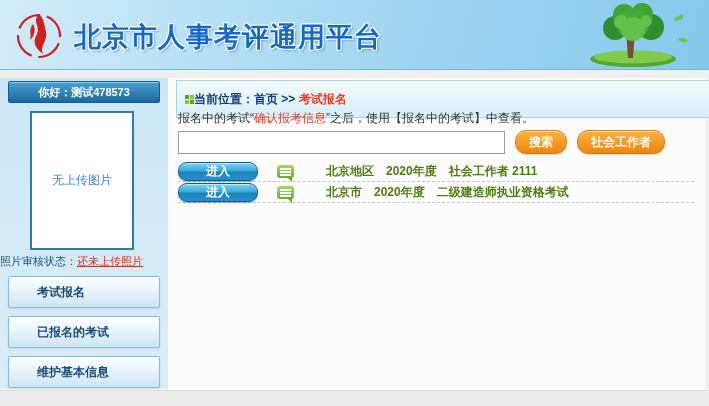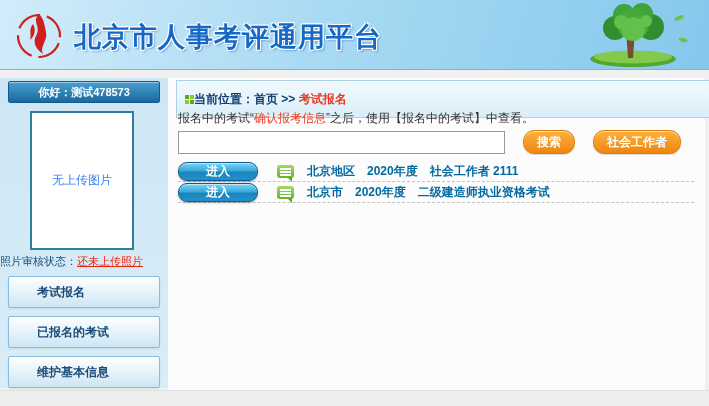--- a/index.html
+++ b/index.html
@@ -40,38 +40,38 @@
     display:flex;align-items:center;gap:0;padding:18px 8px;font-size:12px;font-weight:bold;color:#123e73}
   .breadcrumb .current{color:#e8391f}
   .grid-icon{display:inline-grid;grid-template-columns:4px 4px;grid-template-rows:4px 4px;gap:1px;flex:0 0 auto}
   .grid-icon i{background:#5aa718;display:block}
   .grid-icon i:nth-child(2),.grid-icon i:nth-child(3){background:#8cc92f}
   .notice{position:absolute;left:10px;top:32px;font-size:12px;color:#333}
   .notice .warn{color:#e8391f}
 
   .search-row{position:absolute;left:10px;top:52px;display:flex;align-items:center}
   .search-input{width:327px;height:23px;border:1px solid #999;background:#fff;padding:0 6px;font-size:12px;font-family:inherit}
-  .btn-orange{height:24px;margin-left:18px;padding:0 13px;
+  .btn-orange{height:24px;margin-left:10px;padding:0 13px;
     background:linear-gradient(#fcb23d,#ef8511);border:1px solid #e07d0d;border-radius:11px;
     color:#fff;font-size:12px;font-weight:bold;cursor:pointer;font-family:inherit;
     box-shadow:inset 0 1px 0 rgba(255,255,255,.55),0 1px 1px rgba(0,0,0,.15)}
 
   .exam-list{position:absolute;left:10px;top:83px;width:516px}
   .exam-row{display:flex;align-items:center;height:21px;border-bottom:1px dashed #c3c3c3}
   .enter-btn{width:80px;height:19px;border-radius:9px;
     background:linear-gradient(#7fd4f2 0%,#38aadc 45%,#1b84bd 55%,#2490cb 100%);
     border:1px solid #0b5d92;color:#fff;font-size:12px;font-weight:bold;line-height:16px;text-align:center;
     cursor:pointer;font-family:inherit;box-shadow:0 1px 2px rgba(0,0,0,.3),inset 0 1px 0 rgba(255,255,255,.5)}
   .chat-icon{position:relative;width:17px;height:13px;margin-left:19px;flex:0 0 auto;
     background:linear-gradient(#a5d964,#68b22a);border-radius:3px}
   .chat-icon i{position:absolute;left:3px;right:3px;top:3px;height:2px;background:#fff;
     box-shadow:0 3px 0 #fff,0 6px 0 #fff}
   .chat-icon::after{content:'';position:absolute;right:2px;bottom:-4px;width:0;height:0;
     border-top:5px solid #5ea826;border-left:5px solid transparent}
-  .exam-title{margin-left:13px;font-size:12px;font-weight:bold;color:#0369a1;white-space:pre}
+  .exam-title{margin-left:32px;font-size:12px;font-weight:bold;color:#4d7c0f;white-space:pre}
 
   
   .footer{position:absolute;left:0;bottom:0;width:709px;height:16px;background:#ededed;border-top:1px solid #e0e0e0}
 </style>
 </head>
 <body>
 
 <div class="header">
   <span class="logo">
     <svg width="54" height="60" viewBox="0 0 54 60">

